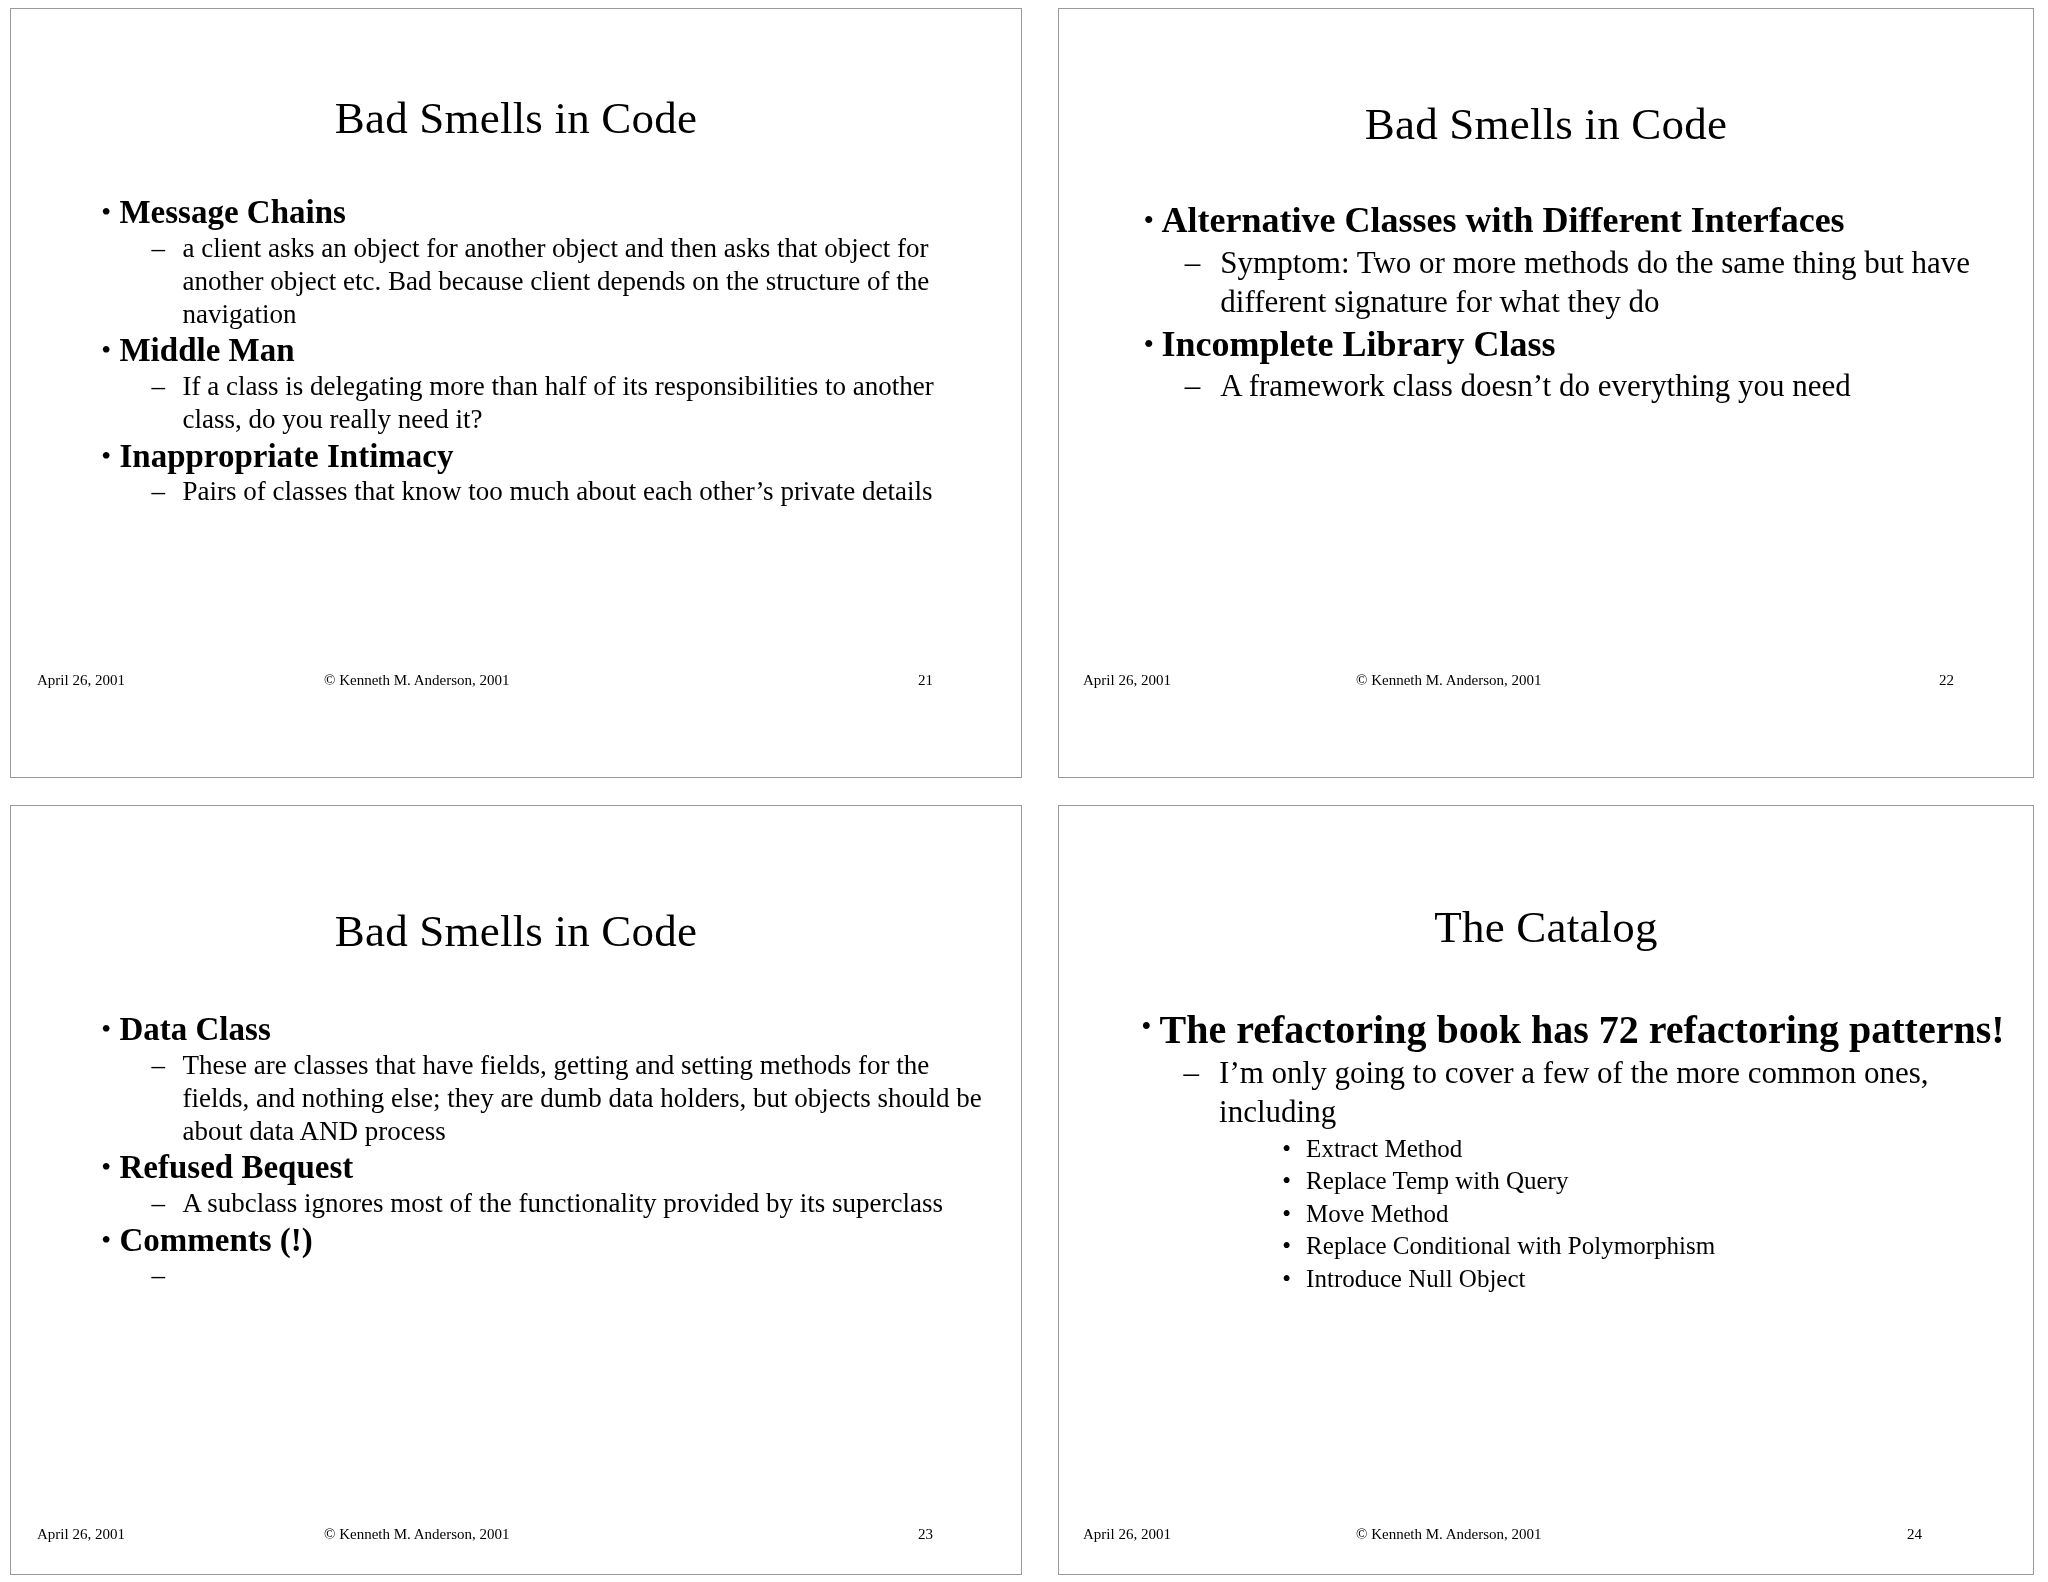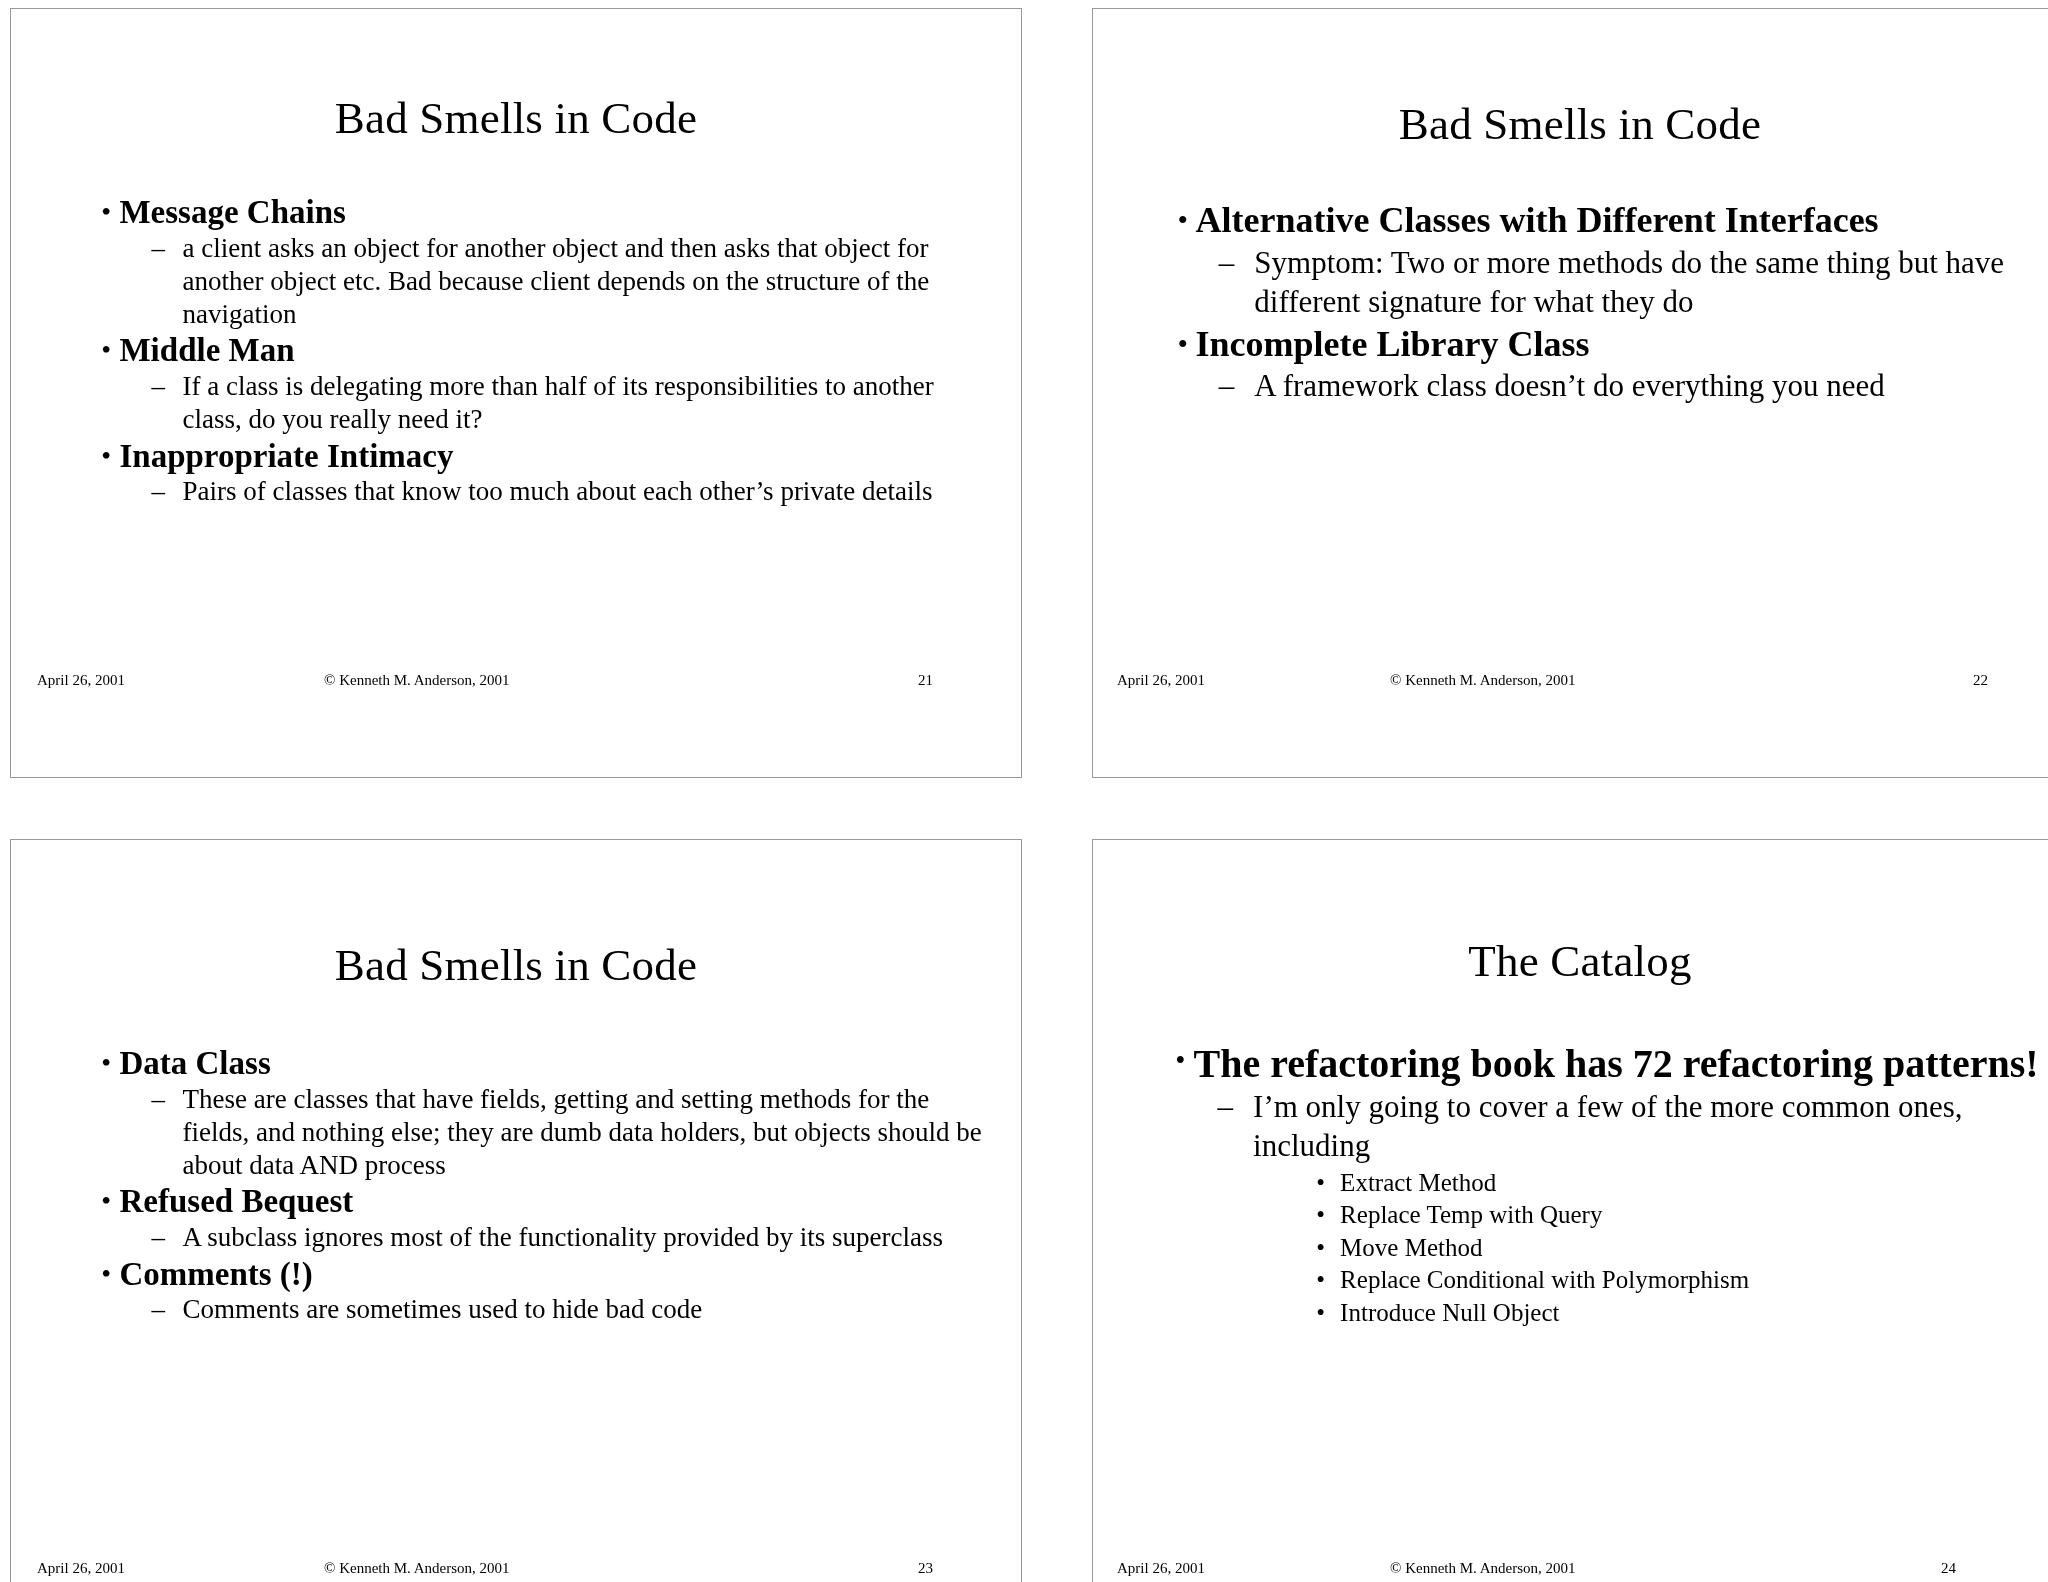--- a/index.html
+++ b/index.html
@@ -14,21 +14,20 @@
     color: #000000;
   }
 
   .handout {
     width: 2048px;
     height: 1124px;
     box-sizing: border-box;
     display: grid;
     grid-template-columns: 1040px 1008px;
     grid-template-rows: 791px 791px;
-    gap: 34px;
   }
 
   .slide-cell {
     box-sizing: border-box;
     display: flex;
     align-items: flex-start;
     justify-content: center;
     padding: 10px 12px 10px 10px;
   }
   .cell-tl { padding: 8px 18px 12px 10px; }
@@ -281,21 +280,20 @@
             </li>
           </ul>
         </li>
 
         <li class="b1">
           <span class="bullet-glyph">•</span>
           <span class="btext">Comments (!)</span>
           <ul class="lvl2">
             <li class="b2">
               <span class="bullet-glyph">–</span>
-              <span>Comments are sometimes used to hide bad code</span>
             </li>
           </ul>
         </li>
 
       </ul>
 
       <div class="footer">
         <span class="f-date">April 26, 2001</span>
         <span class="f-copy">© Kenneth M. Anderson, 2001</span>
         <span class="f-page">23</span>

